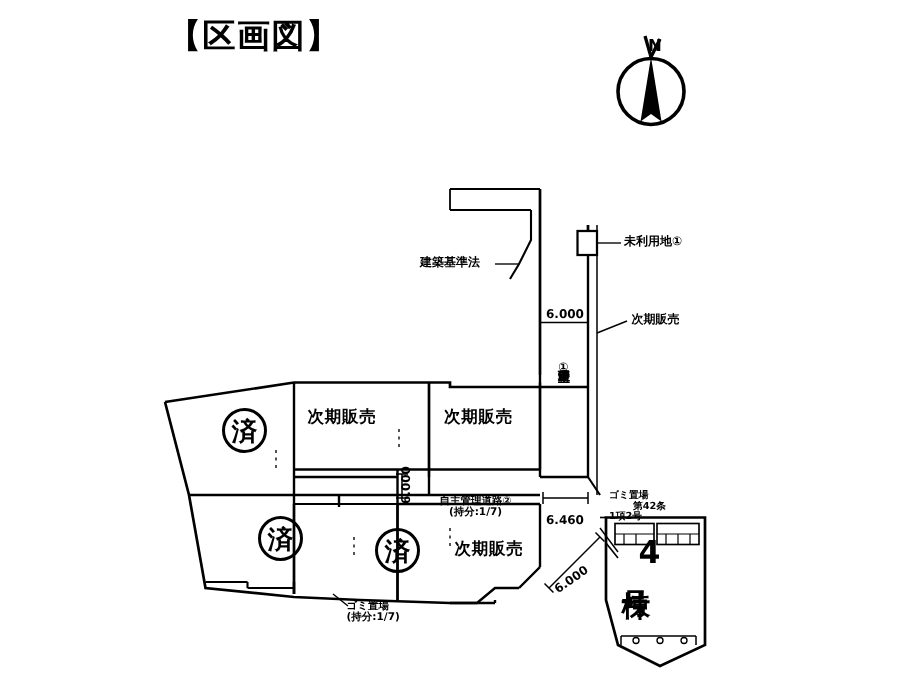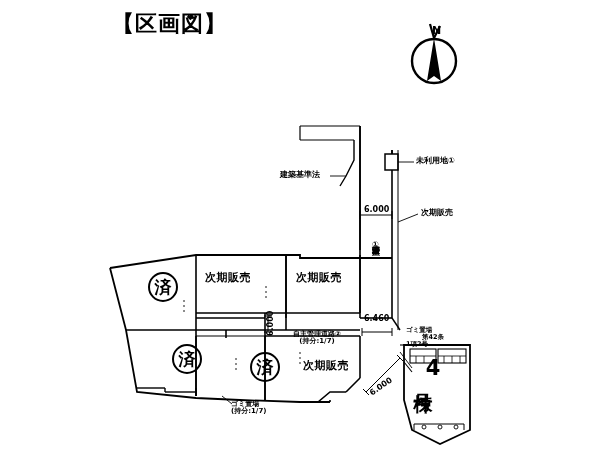--- a/index.html
+++ b/index.html
@@ -302,20 +302,20 @@
   <div class="abs" style="left:406px; top:327px;">
     <div class="lbl tiny" style="font-size:6.5px;">ゴミ置場</div>
     <div class="lbl tiny" style="font-size:6.5px;margin-left:16px;">第42条</div>
     <div class="lbl tiny" style="font-size:6.5px;">1項2号</div>
   </div>
 
   <div class="abs lbl dim" style="left:364px; top:205px;">6.000</div>
 
   <div class="abs lbl dim rot90" style="left:266px; top:336px;">6.000</div>
 
-  <div class="abs lbl dim" style="left:364px; top:314px;text-align:right;">6.460</div>
+  <div class="abs lbl dim" style="left:364px; top:342px;text-align:right;">6.460</div>
 
   <div class="abs lbl dim rot-dim" style="left:368px; top:390px;">6.000</div>
 
   <div class="abs lbl bldg-no" style="left:420px; top:358px; width:26px;">4</div>
   <div class="abs lbl bldg-vert" style="left:414px; top:378px;">号棟</div>
 
 </div>
 
 </body></html>

